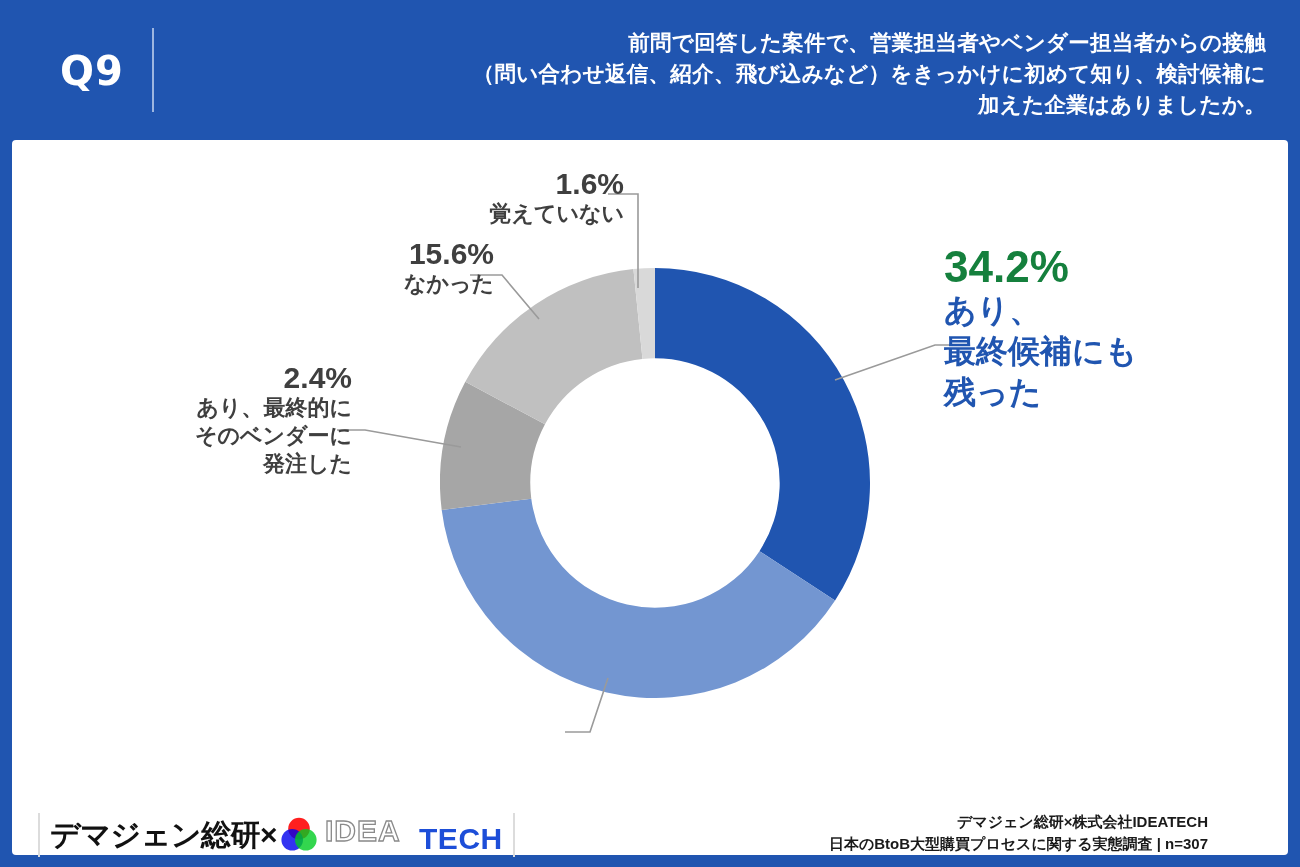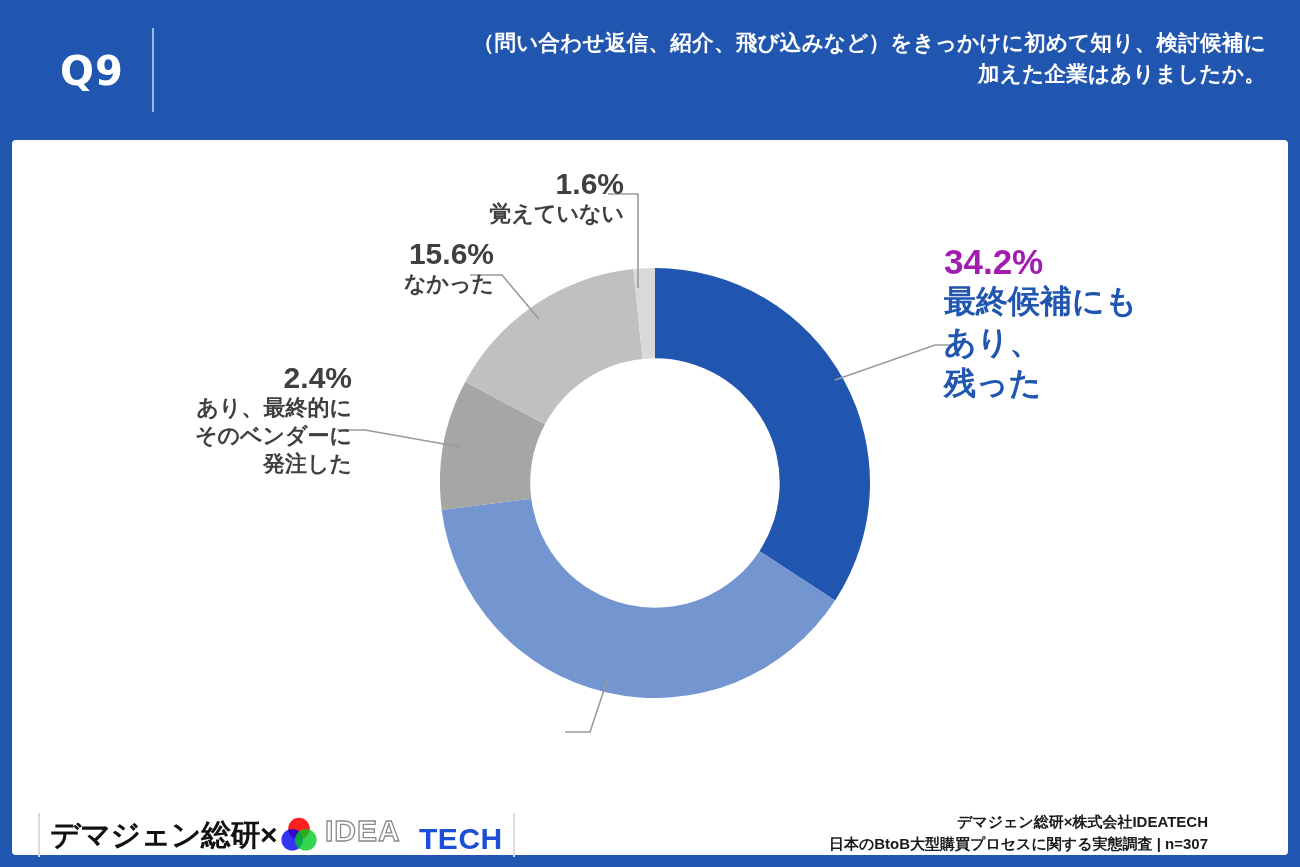--- a/index.html
+++ b/index.html
@@ -59,21 +59,21 @@
   
   .gray .pct{color:#3f3f3f;font-size:30px;}
   .gray .desc{color:#3f3f3f;font-size:22px;text-align:right;}
 
   #lbl-16{left:440px;top:28px;width:172px;text-align:right;}
   #lbl-156{left:330px;top:98px;width:152px;text-align:right;}
   #lbl-98{left:140px;top:222px;width:200px;text-align:right;}
 
   
   #lbl-342{left:932px;top:104px;}
-  #lbl-342 .pct{color:#a21caf;font-size:35px;}
+  #lbl-342 .pct{color:#15803d;font-size:44px;}
   #lbl-342 .desc{color:#2055b0;font-size:32px;}
 
   
   #lbl-388{left:10px;top:544px;width:558px;text-align:right;}
   #lbl-388 .pct{color:#7396d1;font-size:40px;}
   #lbl-388 .desc{color:#7396d1;font-size:36px;letter-spacing:1px;}
 
   
   #footer{
     position:absolute;left:0;top:661px;width:1224px;height:75px;
@@ -95,20 +95,21 @@
     color:#1a1a1a;font-size:15px;line-height:22px;font-weight:bold;
   }
 </style>
 </head>
 <body>
 
 <div id="header">
   <div id="q-number">Q9</div>
   <div id="q-divider"></div>
   <div id="q-text">
+    <div>前問で回答した案件で、営業担当者やベンダー担当者からの接触</div>
     <div>（問い合わせ返信、紹介、飛び込みなど）をきっかけに初めて知り、検討候補に</div>
     <div>加えた企業はありましたか。</div>
   </div>
 </div>
 
 <div id="card">
 
   <div id="chart-area">
 
     <div id="donut-wrap">
@@ -152,22 +153,22 @@
       <div class="desc">
         <div>あり、最終的に</div>
         <div>そのベンダーに</div>
         <div>発注した</div>
       </div>
     </div>
 
     <div class="lbl" id="lbl-342">
       <div class="pct">34.2%</div>
       <div class="desc">
+        <div>あり、</div>
         <div>最終候補にも</div>
-        <div>あり、</div>
         <div>残った</div>
       </div>
     </div>
 
 
   </div>
 
   <div id="footer">
 
     <div id="logo-block">

